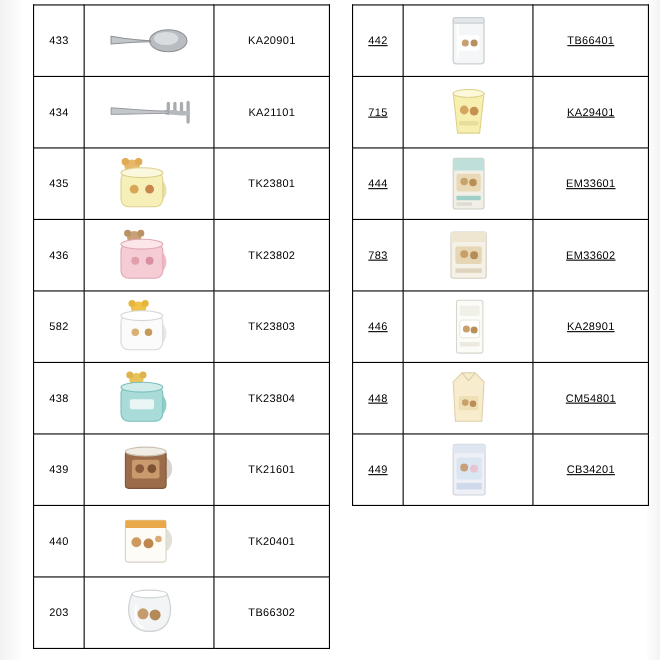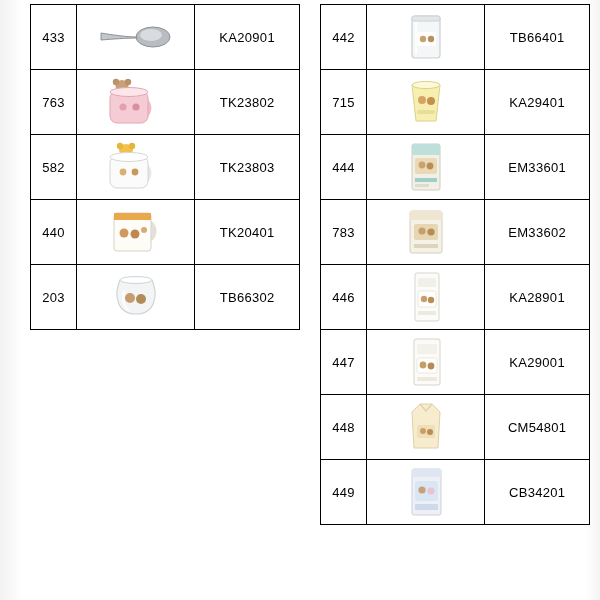--- a/index.html
+++ b/index.html
@@ -29,33 +29,34 @@
     margin-left: 30px;
     margin-top: 4px;
   }
   .col-gap {
     width: 10px;
   }
   .col-right {
     width: 270px;
     margin-left: 10px;
     margin-top: 4px;
+    text-decoration: underline;
   }
   table.catalog {
     border-collapse: collapse;
     width: 100%;
     table-layout: fixed;
   }
   table.catalog td {
     border: 1px solid #000000;
     padding: 0;
     text-align: center;
     vertical-align: middle;
     height: 64px;
-    font-size: 13px;
+    font-size: 10px;
     color: #000000;
   }
   td.c-num {
     width: 17%;
     font-size: 13.5px;
     letter-spacing: 0.3px;
   }
   td.c-img {
     width: 44%;
   }
@@ -106,21 +107,52 @@
               <svg width="86" height="34" viewBox="0 0 86 34">
                 <ellipse cx="60" cy="17" rx="17" ry="10" fill="#b9bcc0" stroke="#8e9196" stroke-width="1"></ellipse>
                 <ellipse cx="58" cy="15" rx="11" ry="6" fill="#d9dcdf"></ellipse>
                 <path d="M44 17 C 34 17, 20 15, 8 13 L 8 20 C 20 19, 34 18, 44 18 Z" fill="#c3c6ca" stroke="#8e9196" stroke-width="1"></path>
               </svg>
             </div>
           </td>
           <td class="c-code">KA20901</td>
         </tr>
         <tr>
-          <td class="c-num">763</td>
+          <td class="c-num">434</td>
+          <td class="c-img">
+            <div class="imgbox">
+              <svg width="86" height="34" viewBox="0 0 86 34">
+                <path d="M78 8 L78 26 M72 9 L72 18 M66 9 L66 18 M60 9 L60 18" stroke="#a8abaf" stroke-width="3" stroke-linecap="round" fill="none"></path>
+                <path d="M58 17 Q 66 17, 72 18 L 78 18" stroke="#b5b8bc" stroke-width="4" fill="none" stroke-linecap="round"></path>
+                <path d="M60 16 C 44 16, 24 14, 8 13 L 8 19 C 24 19, 44 18, 60 18 Z" fill="#c3c6ca" stroke="#8e9196" stroke-width="0.8"></path>
+              </svg>
+            </div>
+          </td>
+          <td class="c-code">KA21101</td>
+        </tr>
+        <tr>
+          <td class="c-num">435</td>
+          <td class="c-img">
+            <div class="imgbox">
+              <svg width="72" height="58" viewBox="0 0 72 58">
+                <ellipse cx="20" cy="13" rx="7" ry="6" fill="#e6b96a"></ellipse>
+                <circle cx="14" cy="9" r="3.4" fill="#e0ab55"></circle>
+                <circle cx="26" cy="9" r="3.4" fill="#e0ab55"></circle>
+                <path d="M46 28 a 10 10 0 0 1 0 14" stroke="#e9dfa8" stroke-width="5" fill="none"></path>
+                <rect x="10" y="18" width="38" height="32" rx="7" fill="#f6efb8" stroke="#ddd08a" stroke-width="1"></rect>
+                <ellipse cx="29" cy="19" rx="19" ry="4.5" fill="#fbf8dd" stroke="#ddd08a" stroke-width="1"></ellipse>
+                <circle cx="22" cy="34" r="4" fill="#d8a657"></circle>
+                <circle cx="36" cy="34" r="4" fill="#c8864b"></circle>
+              </svg>
+            </div>
+          </td>
+          <td class="c-code">TK23801</td>
+        </tr>
+        <tr>
+          <td class="c-num">436</td>
           <td class="c-img">
             <div class="imgbox">
               <svg width="72" height="58" viewBox="0 0 72 58">
                 <ellipse cx="22" cy="13" rx="6.5" ry="6" fill="#c9a177"></ellipse>
                 <circle cx="16" cy="9" r="3.2" fill="#bb9166"></circle>
                 <circle cx="28" cy="9" r="3.2" fill="#bb9166"></circle>
                 <path d="M46 28 a 10 10 0 0 1 0 14" stroke="#f0bcc6" stroke-width="5" fill="none"></path>
                 <rect x="10" y="18" width="38" height="32" rx="7" fill="#f6ccd4" stroke="#e0a7b3" stroke-width="1"></rect>
                 <ellipse cx="29" cy="19" rx="19" ry="4.5" fill="#fce6ea" stroke="#e0a7b3" stroke-width="1"></ellipse>
                 <circle cx="23" cy="34" r="3.6" fill="#e2a0ad"></circle>
@@ -142,20 +174,53 @@
                 <rect x="10" y="18" width="38" height="32" rx="7" fill="#fbfbfb" stroke="#d6d6d6" stroke-width="1"></rect>
                 <ellipse cx="29" cy="19" rx="19" ry="4.5" fill="#ffffff" stroke="#d6d6d6" stroke-width="1"></ellipse>
                 <circle cx="23" cy="34" r="3.4" fill="#d9b072"></circle>
                 <circle cx="35" cy="34" r="3.4" fill="#c79a5c"></circle>
               </svg>
             </div>
           </td>
           <td class="c-code">TK23803</td>
         </tr>
         <tr>
+          <td class="c-num">438</td>
+          <td class="c-img">
+            <div class="imgbox">
+              <svg width="72" height="58" viewBox="0 0 72 58">
+                <ellipse cx="24" cy="12" rx="6.5" ry="6" fill="#e8c35a"></ellipse>
+                <circle cx="18" cy="8" r="3.2" fill="#ddb44c"></circle>
+                <circle cx="30" cy="8" r="3.2" fill="#ddb44c"></circle>
+                <path d="M46 28 a 10 10 0 0 1 0 14" stroke="#8fd0cd" stroke-width="5" fill="none"></path>
+                <rect x="10" y="18" width="38" height="32" rx="7" fill="#a9dbd8" stroke="#7bc0bc" stroke-width="1"></rect>
+                <ellipse cx="29" cy="19" rx="19" ry="4.5" fill="#cfeceb" stroke="#7bc0bc" stroke-width="1"></ellipse>
+                <rect x="18" y="30" width="22" height="9" rx="2" fill="#ffffff" opacity="0.75"></rect>
+              </svg>
+            </div>
+          </td>
+          <td class="c-code">TK23804</td>
+        </tr>
+        <tr>
+          <td class="c-num">439</td>
+          <td class="c-img">
+            <div class="imgbox">
+              <svg width="72" height="58" viewBox="0 0 72 58">
+                <path d="M50 20 a 10 10 0 0 1 0 16" stroke="#d8d3cb" stroke-width="5" fill="none"></path>
+                <rect x="14" y="12" width="37" height="34" rx="3" fill="#9b6b4a" stroke="#7d5438" stroke-width="1"></rect>
+                <ellipse cx="32.5" cy="12.5" rx="18.5" ry="4" fill="#f1ece4" stroke="#c9c0b4" stroke-width="1"></ellipse>
+                <rect x="20" y="20" width="25" height="17" rx="2" fill="#c99a6e"></rect>
+                <circle cx="27" cy="28" r="4" fill="#8a5c3c"></circle>
+                <circle cx="38" cy="28" r="4" fill="#7d5234"></circle>
+              </svg>
+            </div>
+          </td>
+          <td class="c-code">TK21601</td>
+        </tr>
+        <tr>
           <td class="c-num">440</td>
           <td class="c-img">
             <div class="imgbox">
               <svg width="72" height="58" viewBox="0 0 72 58">
                 <path d="M50 20 a 10 10 0 0 1 0 16" stroke="#e3e0d8" stroke-width="5" fill="none"></path>
                 <rect x="14" y="10" width="37" height="38" rx="3" fill="#fdfcf7" stroke="#d6d2c7" stroke-width="1"></rect>
                 <rect x="14" y="10" width="37" height="7" fill="#e9a84a"></rect>
                 <circle cx="24" cy="30" r="4.5" fill="#cf9a5f"></circle>
                 <circle cx="35" cy="31" r="4.5" fill="#bd8850"></circle>
                 <circle cx="44" cy="27" r="3" fill="#d9ab72"></circle>
@@ -262,36 +327,20 @@
                 <rect x="28" y="23" width="18" height="16" rx="2" fill="#ffffff" stroke="#e5e2d8" stroke-width="0.8"></rect>
                 <circle cx="34" cy="31" r="3.2" fill="#caa06a"></circle>
                 <circle cx="41" cy="32" r="3.2" fill="#b98e57"></circle>
                 <rect x="28" y="43" width="18" height="4" fill="#ece9df"></rect>
               </svg>
             </div>
           </td>
           <td class="c-code">KA28901</td>
         </tr>
         <tr>
-          <td class="c-num">447</td>
-          <td class="c-img">
-            <div class="imgbox">
-              <svg width="72" height="58" viewBox="0 0 72 58">
-                <rect x="24" y="6" width="26" height="46" rx="2" fill="#fcfbf7" stroke="#d6d3ca" stroke-width="1"></rect>
-                <rect x="27" y="11" width="20" height="10" rx="1" fill="#f2f1ea"></rect>
-                <rect x="27" y="25" width="20" height="15" rx="2" fill="#ffffff" stroke="#e6e3da" stroke-width="0.8"></rect>
-                <circle cx="33" cy="32" r="3.4" fill="#c79d66"></circle>
-                <circle cx="41" cy="33" r="3.4" fill="#b68a53"></circle>
-                <rect x="27" y="44" width="20" height="4" fill="#eceadf"></rect>
-              </svg>
-            </div>
-          </td>
-          <td class="c-code">KA29001</td>
-        </tr>
-        <tr>
           <td class="c-num">448</td>
           <td class="c-img">
             <div class="imgbox">
               <svg width="72" height="58" viewBox="0 0 72 58">
                 <path d="M26 10 L30 6 L42 6 L46 10 L50 14 L48 50 L24 50 L22 14 Z" fill="#f7eccd" stroke="#dfd0ab" stroke-width="1"></path>
                 <path d="M30 6 L36 13 L42 6" fill="none" stroke="#dfd0ab" stroke-width="1.2"></path>
                 <rect x="27" y="27" width="18" height="13" rx="2" fill="#efdfb7"></rect>
                 <circle cx="33" cy="33" r="3" fill="#c9a069"></circle>
                 <circle cx="40" cy="34" r="3" fill="#b98d56"></circle>
               </svg>

